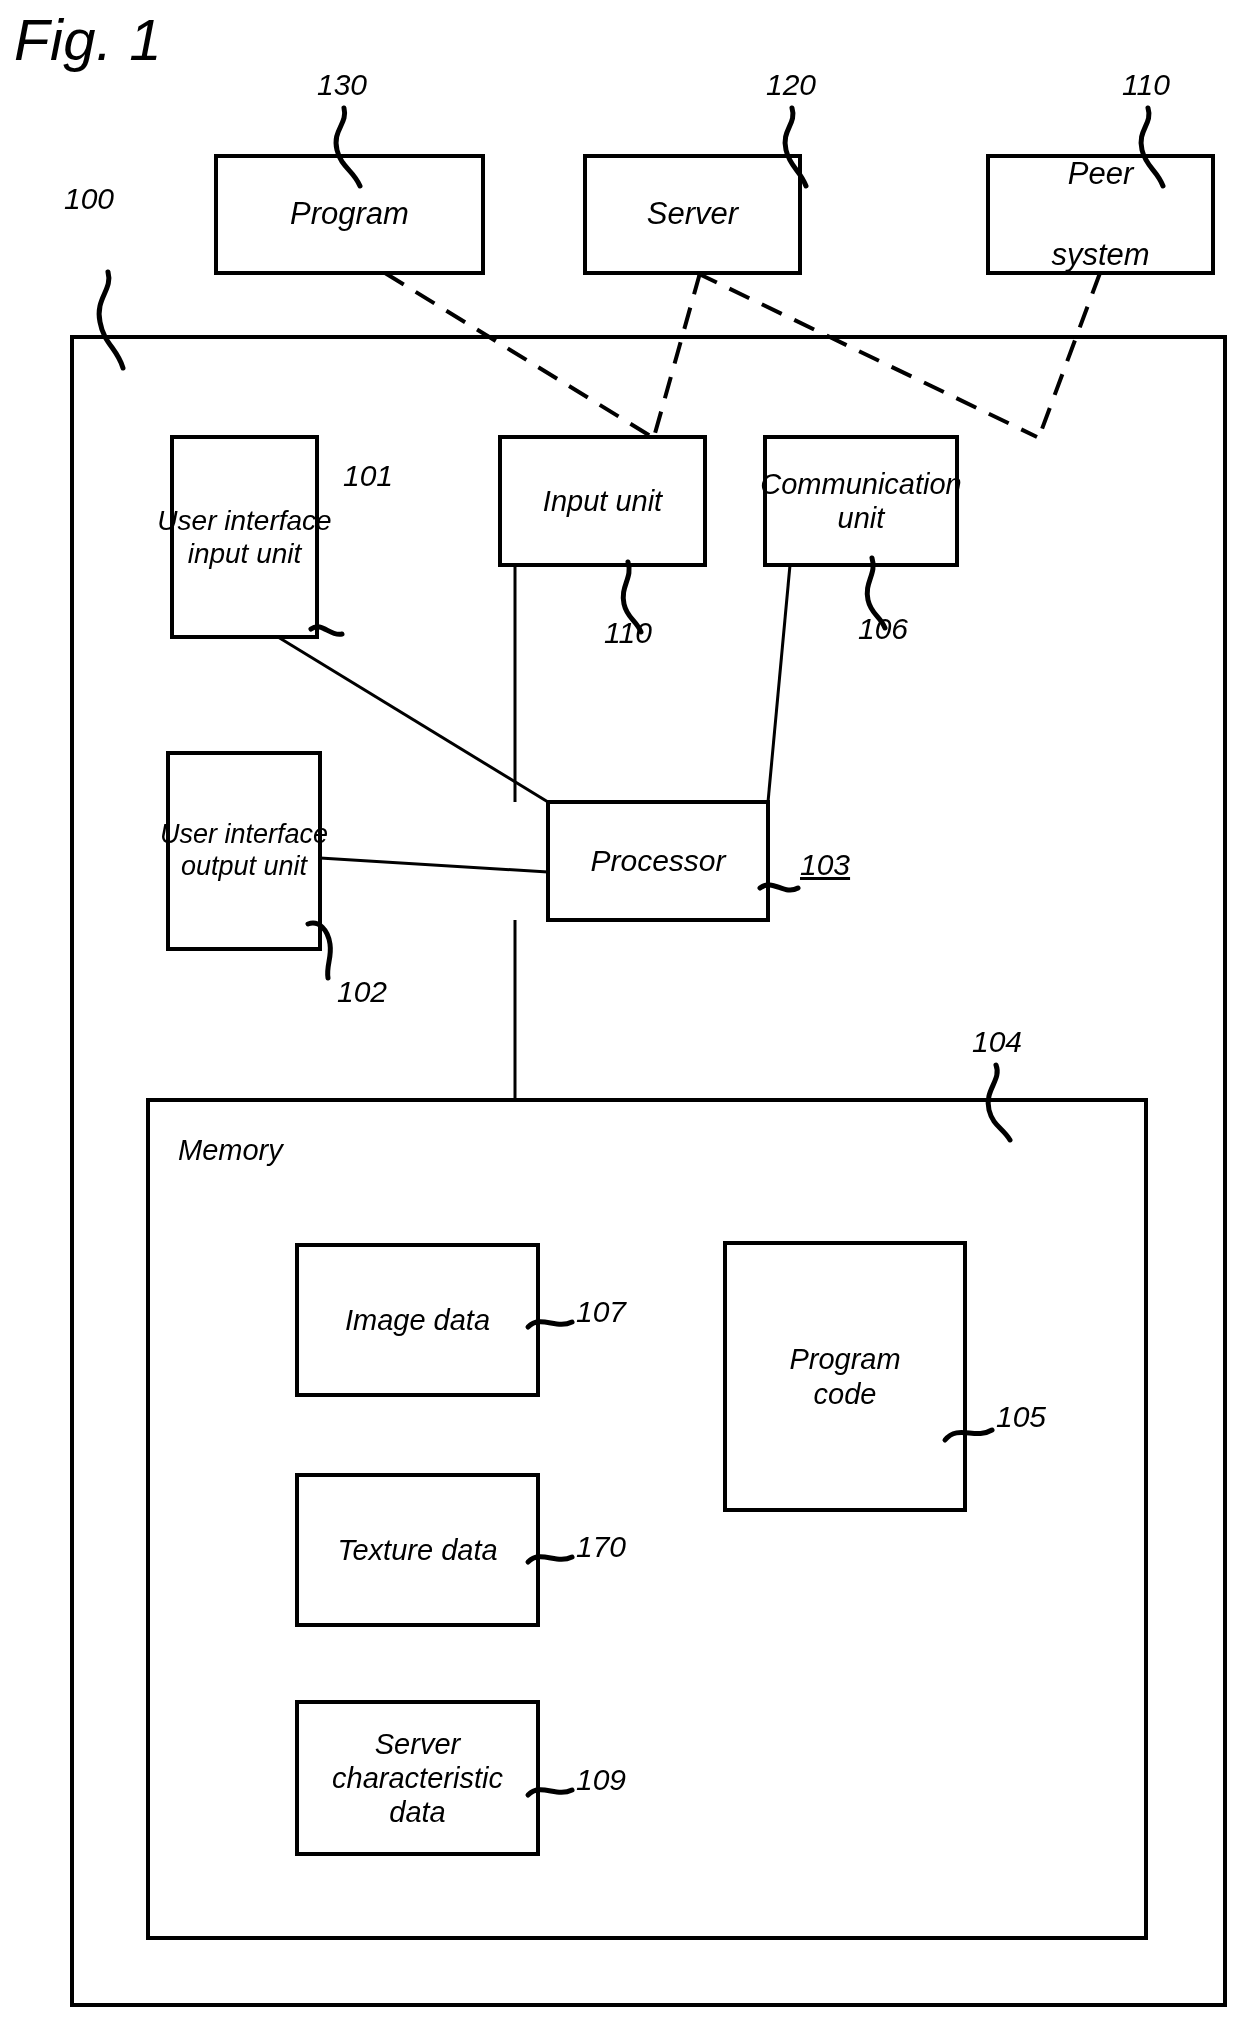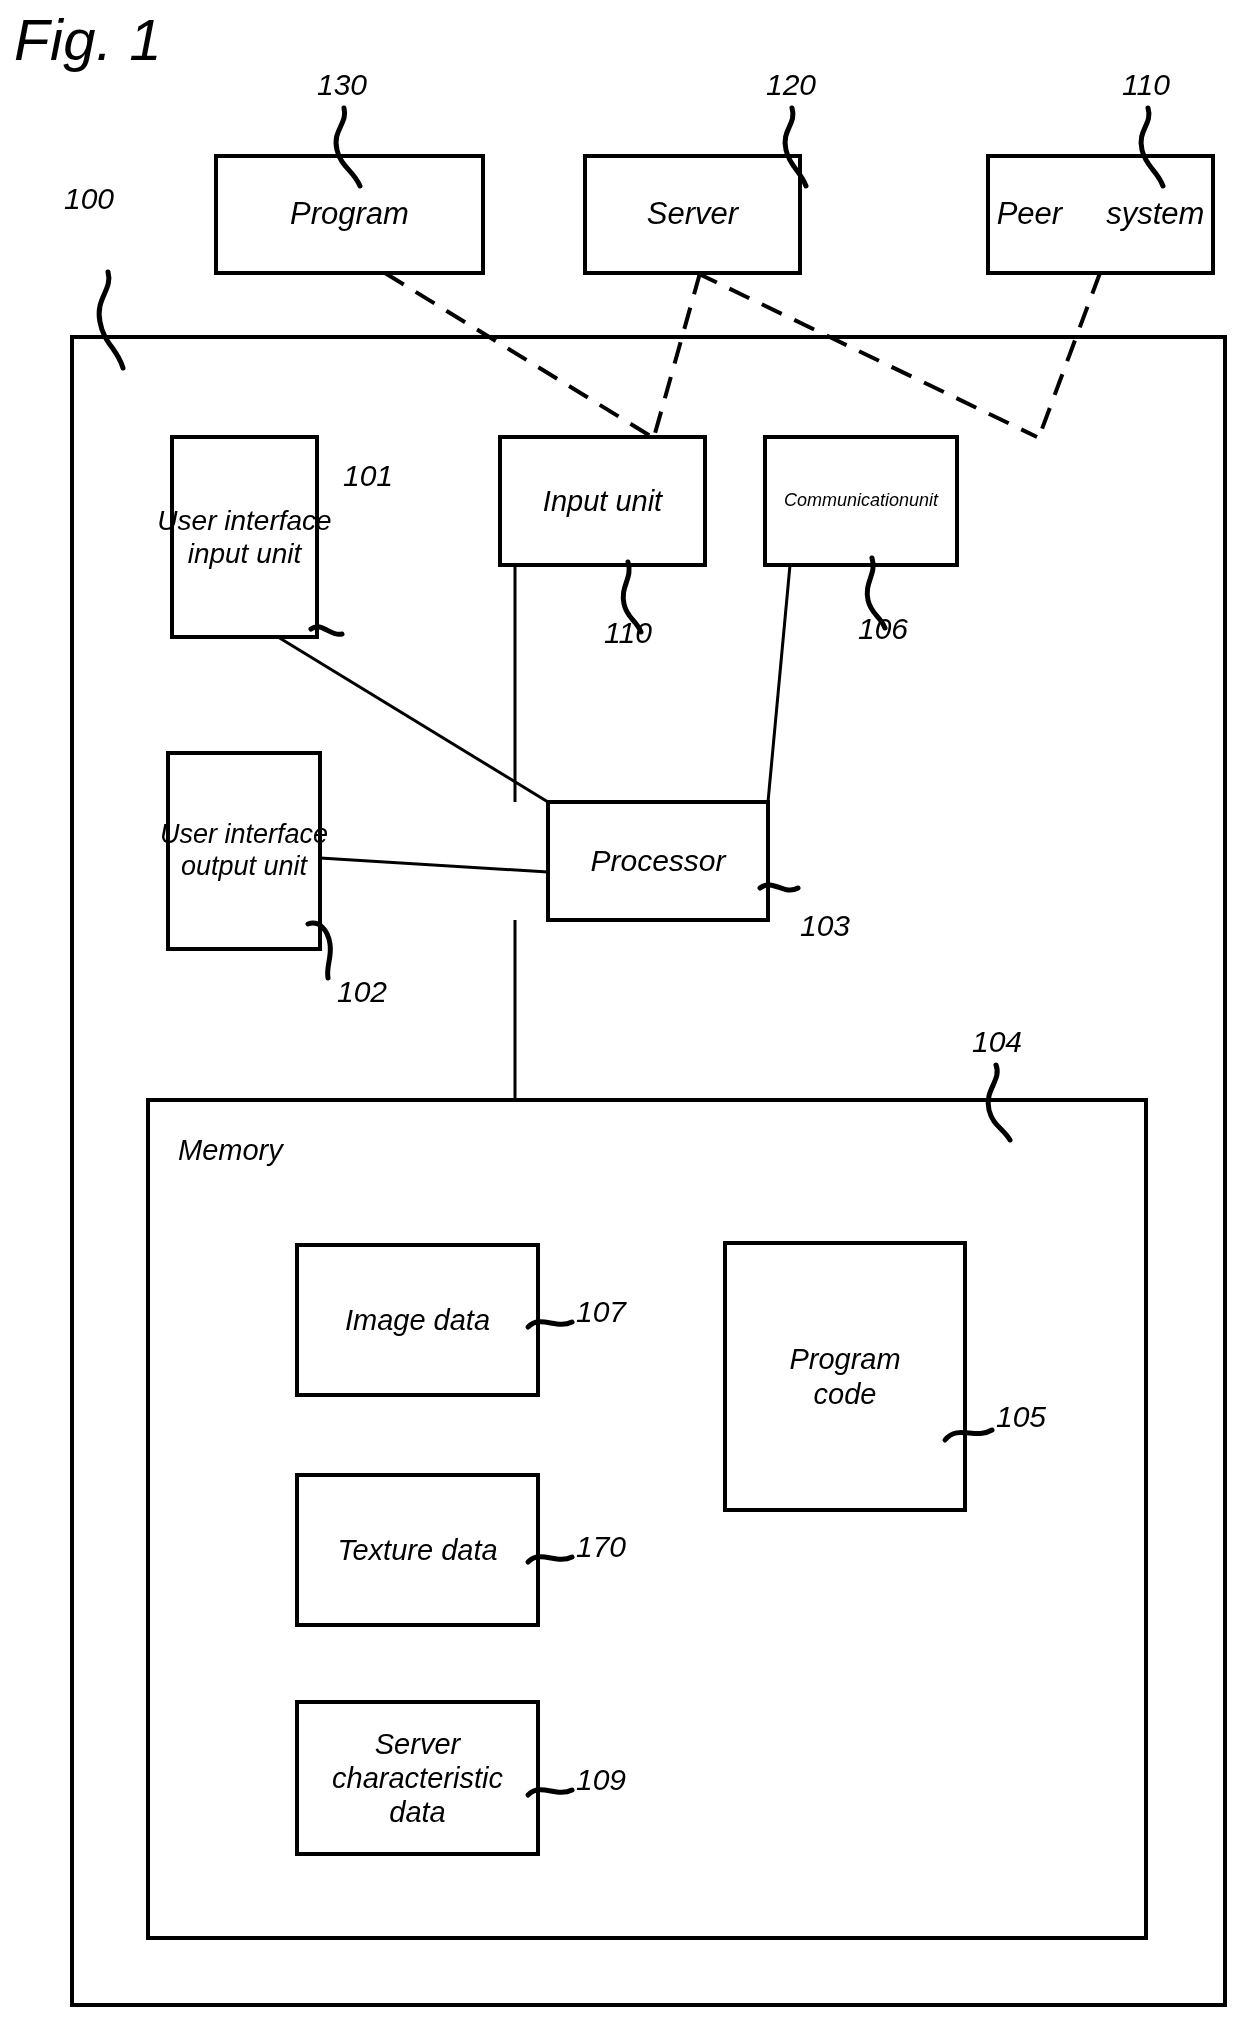--- a/index.html
+++ b/index.html
@@ -145,33 +145,33 @@
 
     <path d="M 528 1795 C 541 1782, 556 1798, 572 1790" fill="none" stroke="#000000" stroke-width="5" stroke-linecap="round"></path>
 
     <path d="M 945 1440 C 958 1424, 975 1440, 992 1430" fill="none" stroke="#000000" stroke-width="5" stroke-linecap="round"></path>
   </svg>
 
   <div class="box-label" style="left:216px; top:156px; width:267px; height:117px; font-size:31px;">Program</div>
 
   <div class="box-label" style="left:585px; top:156px; width:215px; height:117px; font-size:31px;">Server</div>
 
-  <div class="box-label" style="left:988px; top:156px; width:225px; height:117px; font-size:31px; flex-direction:row;gap:44px;">
+  <div class="box-label" style="left:988px; top:156px; width:225px; height:117px; font-size:31px; flex-direction:column;gap:44px;">
     <span>Peer</span>
     <span>system</span>
   </div>
 
   <div class="box-label" style="left:152px; top:437px; width:185px; height:200px; font-size:28px; flex-direction:column;">
     <span>User interface</span>
     <span>input unit</span>
   </div>
 
   <div class="box-label" style="left:500px; top:437px; width:205px; height:128px; font-size:29px;">Input unit</div>
 
-  <div class="box-label" style="left:757px; top:437px; width:208px; height:128px; font-size:18px; flex-direction:row;">
+  <div class="box-label" style="left:757px; top:437px; width:208px; height:128px; font-size:29px; flex-direction:column;">
     <span>Communication</span>
     <span>unit</span>
   </div>
 
   <div class="box-label" style="left:144px; top:753px; width:200px; height:196px; font-size:27px; flex-direction:column;">
     <span>User interface</span>
     <span>output unit</span>
   </div>
 
   <div class="box-label" style="left:548px; top:802px; width:220px; height:118px; font-size:30px;">Processor</div>
@@ -202,21 +202,21 @@
   <div class="ref-num" style="left:64px; top:182px;">100</div>
 
   <div class="ref-num" style="left:343px; top:459px; top:459px;">101</div>
 
   <div class="ref-num" style="left:604px; top:616px;">110</div>
 
   <div class="ref-num" style="left:858px; top:612px;">106</div>
 
   <div class="ref-num" style="left:337px; top:975px;">102</div>
 
-  <div class="ref-num" style="left:800px; top:909px;">103</div>
+  <div class="ref-num" style="left:800px; top:848px;text-decoration:underline;">103</div>
 
   <div class="ref-num" style="left:972px; top:1025px;">104</div>
 
   <div class="ref-num" style="left:576px; top:1295px;">107</div>
 
   <div class="ref-num" style="left:576px; top:1530px;">170</div>
 
   <div class="ref-num" style="left:576px; top:1763px;">109</div>
 
   <div class="ref-num" style="left:996px; top:1400px;">105</div>

